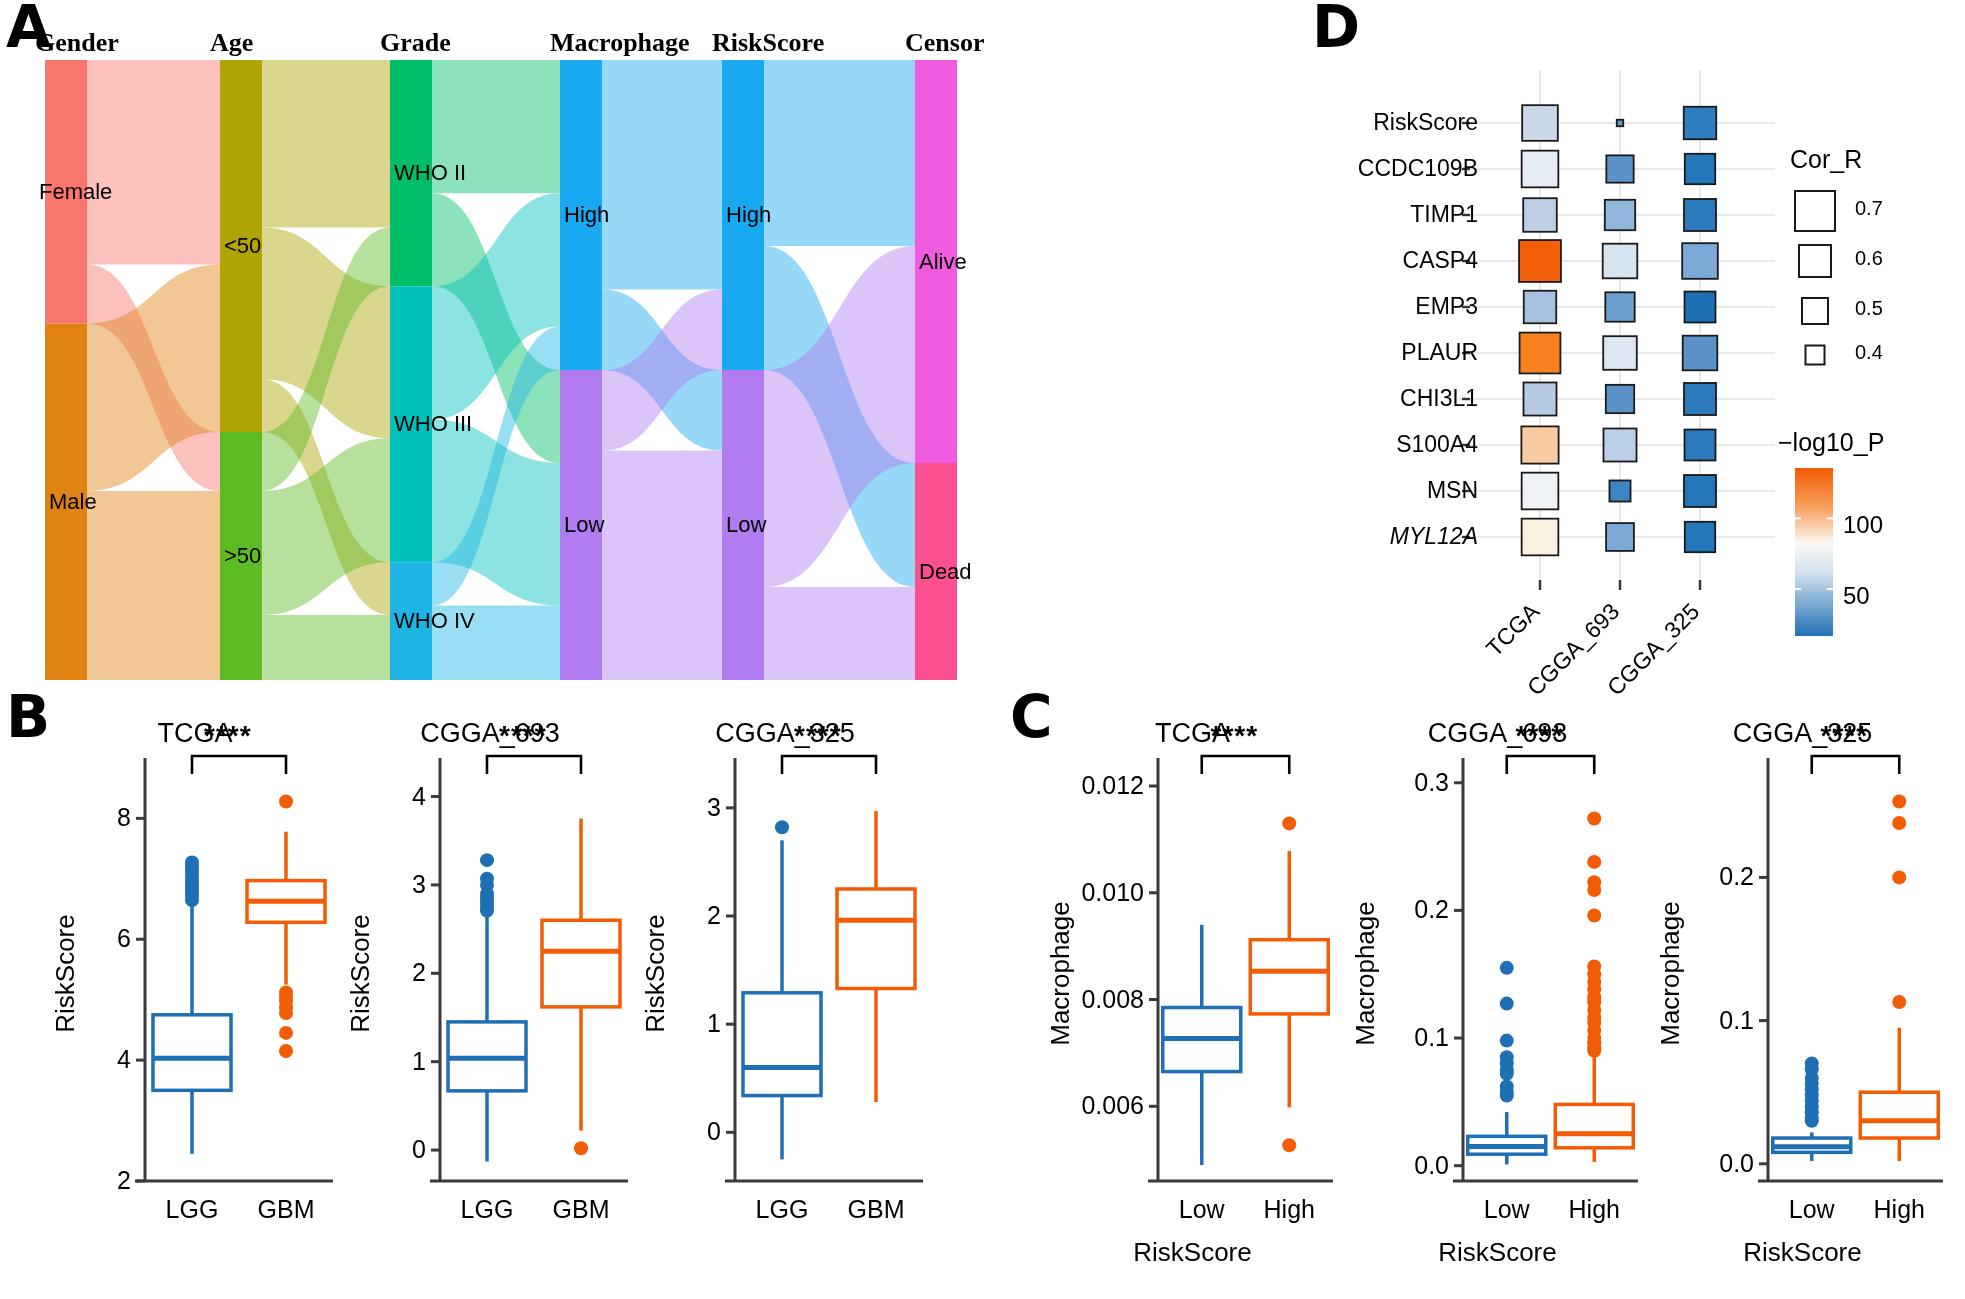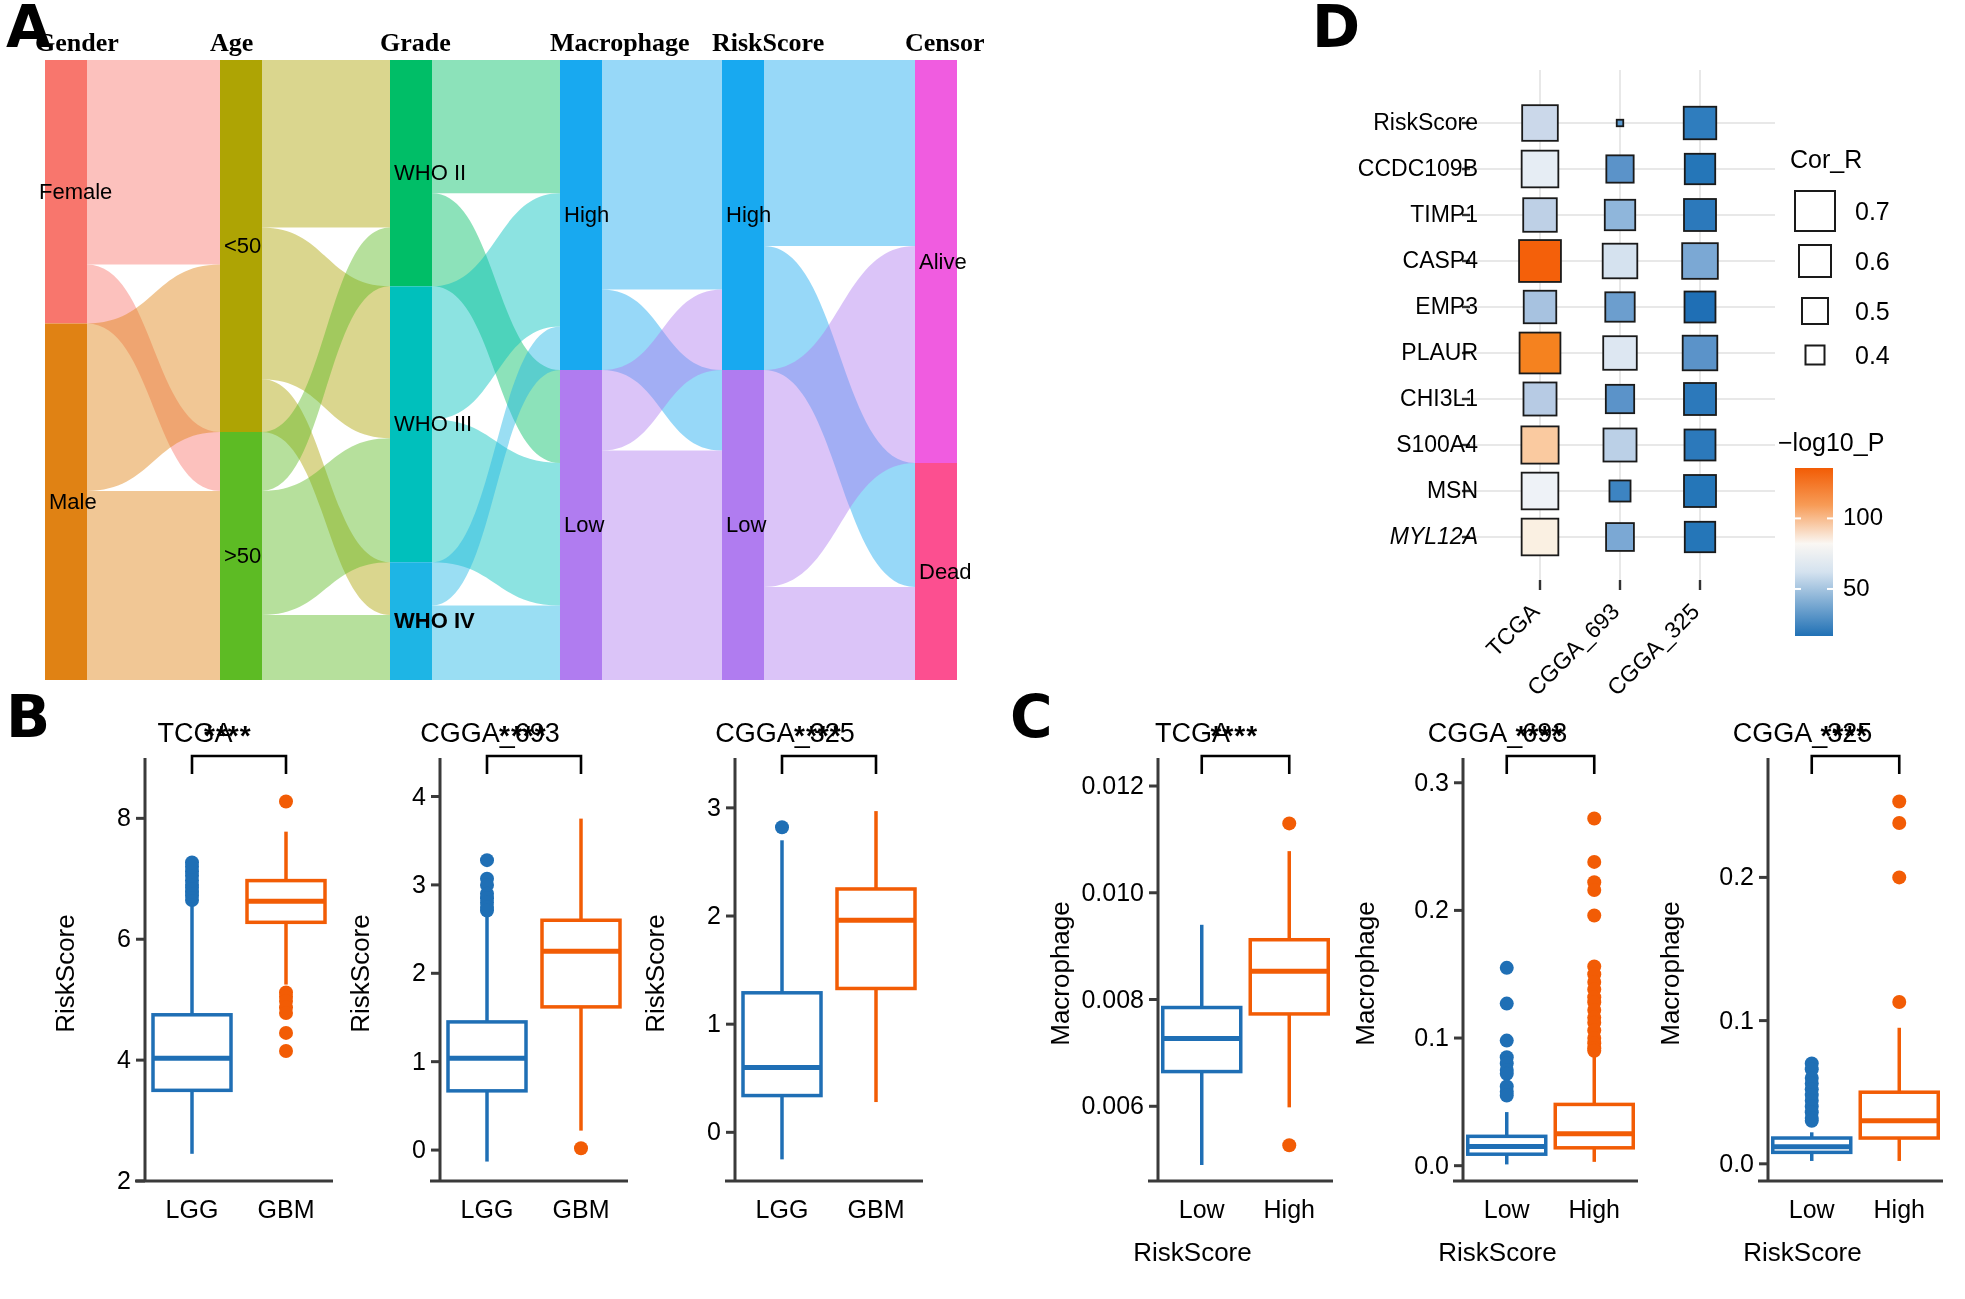--- a/index.html
+++ b/index.html
@@ -5,22 +5,22 @@
   html,body{margin:0;padding:0;background:#ffffff;}
   body{width:1965px;height:1299px;position:relative;font-family:"Liberation Sans",sans-serif;overflow:hidden;}
   .panel-letter{position:absolute;font-family:"DejaVu Sans",sans-serif;font-weight:bold;font-size:58px;color:#000;line-height:1;}
   .sankey-wrap{position:absolute;left:0;top:0;width:1240px;height:690px;}
   .sankey-col-title{position:absolute;font-family:"Liberation Serif",serif;font-weight:bold;font-size:26px;color:#000;white-space:nowrap;}
   .node-label{position:absolute;font-family:"Liberation Sans",sans-serif;font-size:22px;color:#000;white-space:nowrap;}
   .dotplot-wrap{position:absolute;left:1250px;top:0;width:715px;height:700px;}
   .d-ylabel{position:absolute;font-size:23px;color:#000;text-align:right;white-space:nowrap;font-family:"Liberation Sans",sans-serif;}
   .d-xlabel{position:absolute;font-size:23px;color:#000;white-space:nowrap;transform-origin:left top;transform:rotate(-45deg);font-family:"Liberation Sans",sans-serif;}
   .legend-title{position:absolute;font-size:25px;color:#000;white-space:nowrap;}
-  .legend-num{position:absolute;font-size:25px;color:#000;white-space:nowrap;}
-  .cb-tick{position:absolute;font-size:24px;color:#000;}
+  .legend-num{position:absolute;font-size:20px;color:#000;white-space:nowrap;}
+  .cb-tick{position:absolute;font-size:24px;color:#000;margin-top:8px;}
   .bp{position:absolute;}
   .bp-title{position:absolute;font-size:27px;color:#000;text-align:center;width:100%;left:0;}
   .bp-ylab{position:absolute;font-size:26px;color:#000;white-space:nowrap;transform-origin:center center;transform:rotate(-90deg);}
   .bp-xlab{position:absolute;font-size:26px;color:#000;text-align:center;width:100%;left:0;}
   .sig{position:absolute;font-size:28px;font-weight:bold;letter-spacing:1px;color:#000;white-space:nowrap;}
   .tk{position:absolute;font-size:25px;color:#000;white-space:nowrap;}
 </style>
 </head>
 <body>
 
@@ -74,21 +74,21 @@
       <div class="sankey-col-title" style="left: 712px; top: 28px;">RiskScore</div>
       <div class="sankey-col-title" style="left: 905px; top: 28px;">Censor</div>
     </div>
   <div id="sankey-labels">
       <div class="node-label" style="left: 39px; top: 178.75px;">Female</div>
       <div class="node-label" style="left: 49px; top: 488.75px;">Male</div>
       <div class="node-label" style="left: 224px; top: 233px;">&lt;50</div>
       <div class="node-label" style="left: 224px; top: 543px;">&gt;50</div>
       <div class="node-label" style="left: 394px; top: 160.15px;">WHO II</div>
       <div class="node-label" style="left: 394px; top: 411.25px;">WHO III</div>
-      <div class="node-label" style="left: 394px; top: 608.1px; font-weight: bold;">WHO IV</div>
+      <div class="node-label" style="left: 394px; top: 608.1px;">WHO IV</div>
       <div class="node-label" style="left: 564px; top: 202px;">High</div>
       <div class="node-label" style="left: 564px; top: 512px;">Low</div>
       <div class="node-label" style="left: 726px; top: 202px;">High</div>
       <div class="node-label" style="left: 726px; top: 512px;">Low</div>
       <div class="node-label" style="left: 919px; top: 248.5px;">Alive</div>
       <div class="node-label" style="left: 919px; top: 558.5px;">Dead</div>
     </div>
 </div>
 
 <div class="panel-letter" style="left:1312px;top:-2px;">D</div>

